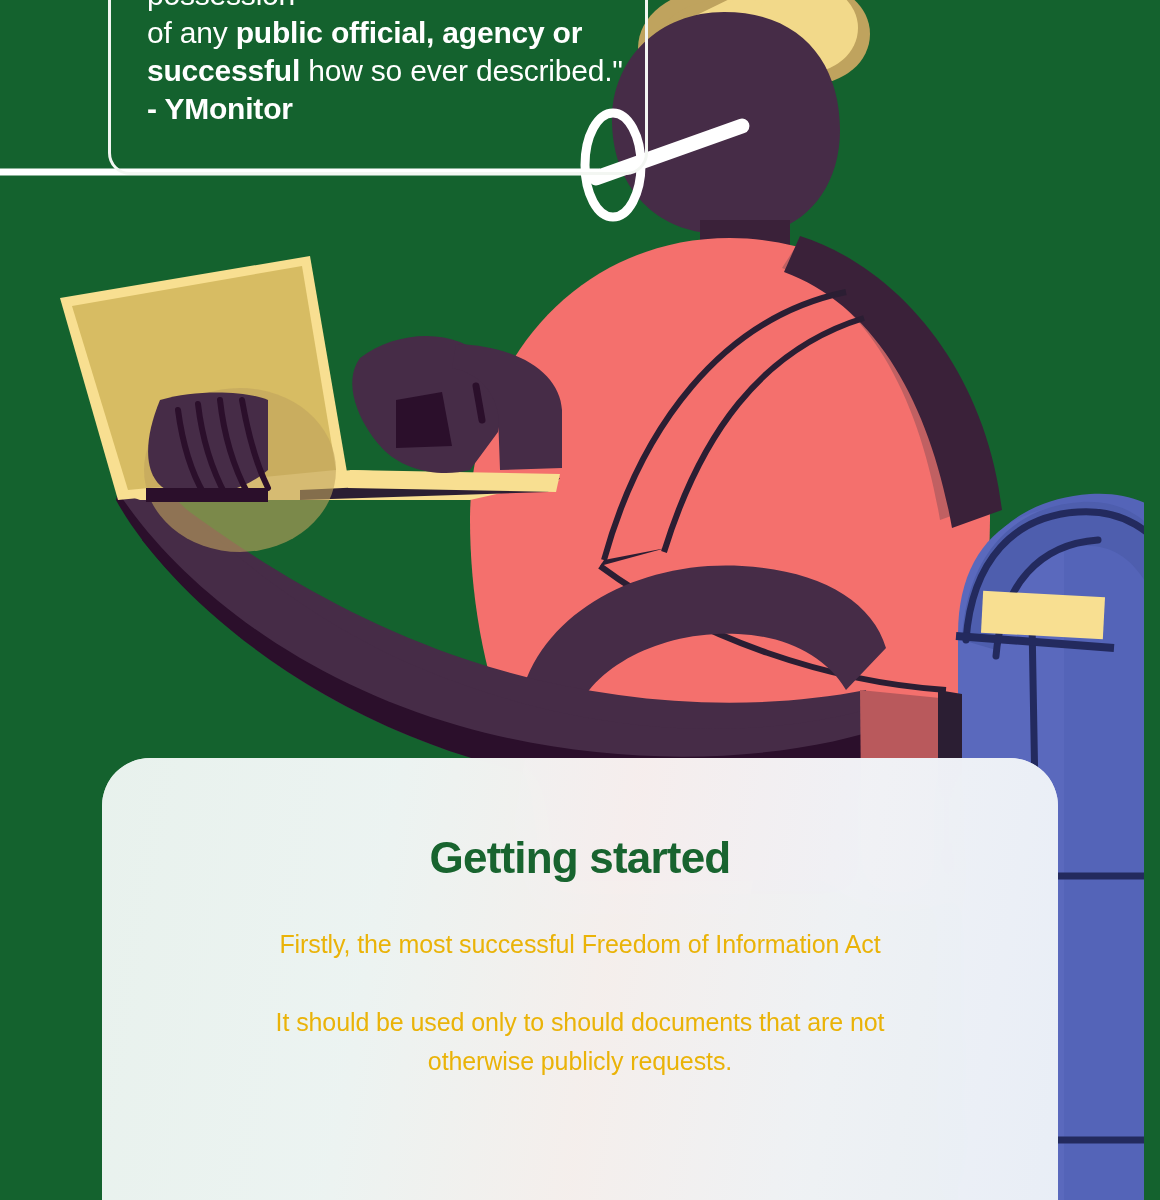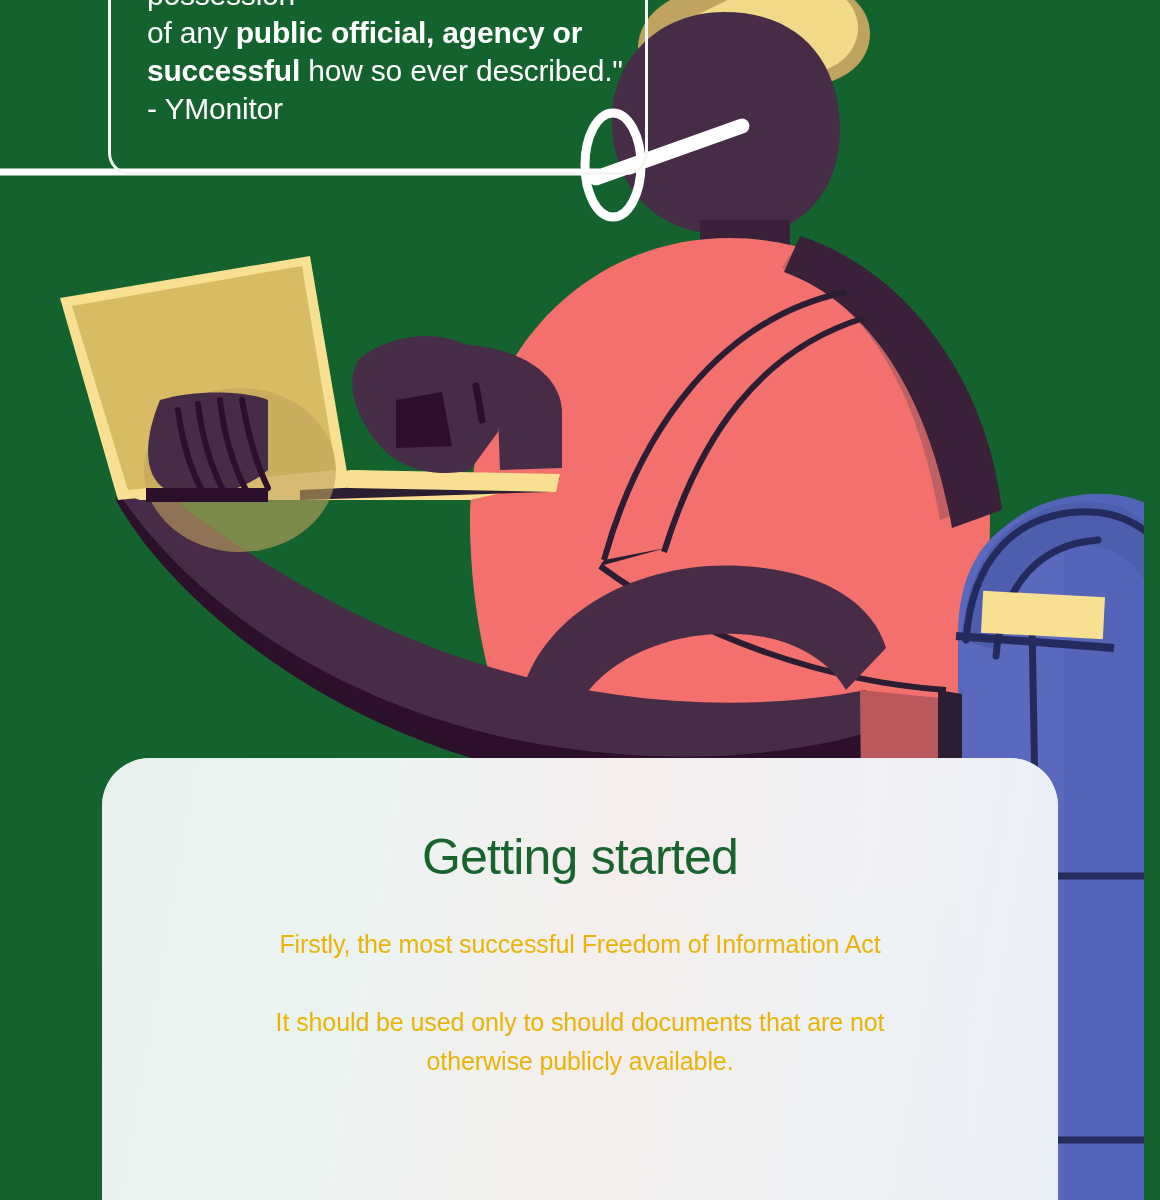--- a/index.html
+++ b/index.html
@@ -21,21 +21,21 @@
     pointer-events:none;
   }
   .quote-text{
     position:absolute;left:36px;right:22px;bottom:44px;
     color:#FFFFFF;
     font-size:30px;line-height:38px;
     font-weight:400;
     letter-spacing:-0.2px;
   }
   .quote-text b{font-weight:700;}
-  .quote-attr{font-weight:400;display:block;}
+  .quote-attr{font-weight:700;display:block;}
 
   
   .illo{position:absolute;left:0;top:0;width:1160px;height:1200px;}
 
   
   .card{
     position:absolute;left:102px;top:758px;width:956px;height:500px;
     border-radius:48px;
     overflow:hidden;
     background:rgba(255,255,255,0.86);
@@ -46,22 +46,22 @@
     background:linear-gradient(100deg,
       rgba(233,242,238,0.93) 0%,
       rgba(237,244,243,0.93) 28%,
       rgba(248,240,238,0.88) 52%,
       rgba(240,242,246,0.92) 74%,
       rgba(232,238,246,0.93) 100%);
   }
   .card-content{position:absolute;inset:0;padding:58px 70px 0;text-align:center;box-sizing:border-box;}
   .card-title{
     color:#18642F;
-    font-size:50px;line-height:83px;
-    font-weight:400;letter-spacing:-0.8px;
+    font-size:44px;line-height:83px;
+    font-weight:700;letter-spacing:-0.8px;
     margin:0;
   }
   .card-body{
     color:#eab308;
     font-size:25px;line-height:39px;
     font-weight:400;
     margin:26px auto 0;max-width:740px;
     letter-spacing:-0.1px;
   }
 </style>
@@ -255,18 +255,18 @@
   <div class="card">
     <div class="card-wash"></div>
     <div class="card-content">
       <h1 class="card-title">
         <span>Getting started</span><br>
       </h1>
       <p class="card-body">
         <span>Firstly, the most successful Freedom of Information Act</span><br>
         <br>
         <span>It should be used only to should documents that are not</span><br>
-        <span>otherwise publicly available.</span>
+        <span>otherwise publicly requests.</span>
       </p>
     </div>
   </div>
 
 </div>
 
 </body></html>

